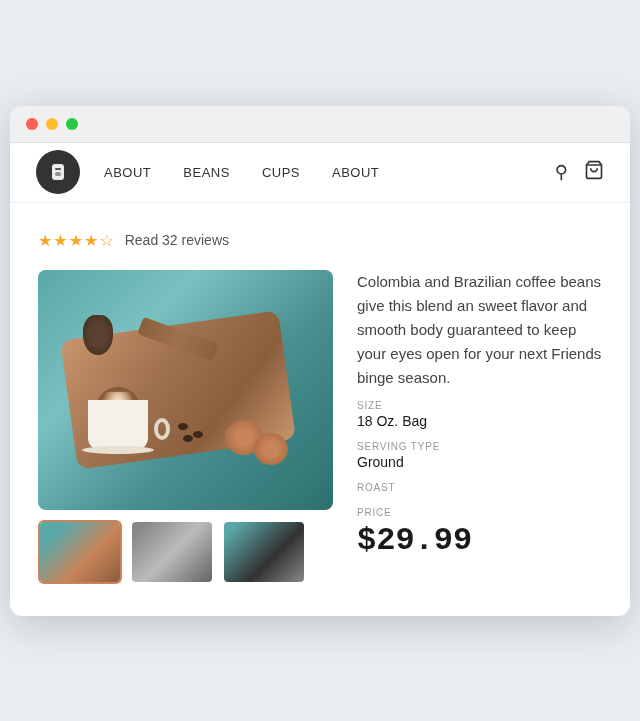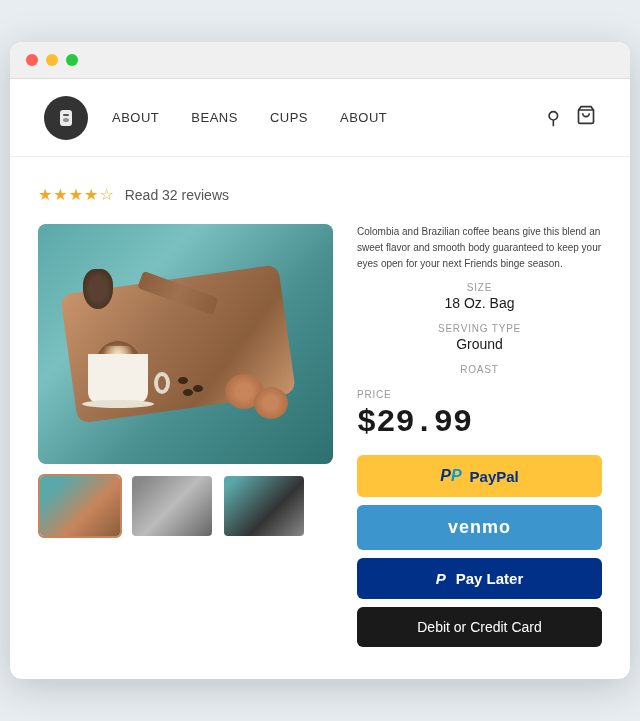--- a/index.html
+++ b/index.html
@@ -27,23 +27,23 @@
       border-bottom: 1px solid #ddd;
     }
     .dot { width: 12px; height: 12px; border-radius: 50%; }
     .dot-red { background: #ff5f57; }
     .dot-yellow { background: #ffbd2e; }
     .dot-green { background: #28c840; }
 
     .navbar {
       display: flex;
       align-items: center;
-      padding: 0 34px;
+      padding: 0 26px;
       border-bottom: 1px solid #eee;
-      height: 78px;
+      height: 60px;
       gap: 0;
     }
     .logo {
       width: 44px;
       height: 44px;
       border-radius: 50%;
       background: #333;
       display: flex;
       align-items: center;
       justify-content: center;
@@ -245,26 +245,26 @@
     .thumb-inner {
       width: 100%;
       height: 100%;
     }
     .thumb1 .thumb-inner { background: linear-gradient(135deg, #5ba8a8 20%, #c8845a 60%, #8b5e3c 100%); }
     .thumb2 .thumb-inner { background: linear-gradient(135deg, #888 10%, #bbb 50%, #666 100%); }
     .thumb3 .thumb-inner { background: linear-gradient(135deg, #5ba8a8 10%, #333 60%, #888 100%); }
 
     .right-col { flex: 1; }
     .description {
-      font-size: 10px;
+      font-size: 15px;
       color: #444;
       line-height: 1.6;
       margin-bottom: 10px;
     }
-    .spec-block { margin-bottom: 12px; text-align: center; }
+    .spec-block { margin-bottom: 12px; }
     .spec-label {
       font-size: 10px;
       color: #999;
       letter-spacing: 0.8px;
       text-transform: uppercase;
       margin-bottom: 2px;
     }
     .spec-value { font-size: 14px; color: #1a1a1a; font-weight: 500; }
 
     .price-section { margin: 14px 0 14px; }
@@ -386,37 +386,16 @@
 
         <div class="spec-block">
           <div class="spec-label">ROAST</div>
         </div>
 
         <div class="price-section">
           <div class="price-label">PRICE</div>
           <div class="price-value">$29.99</div>
         </div>
 
-        <div class="payment-buttons">
-          <button class="pay-btn paypal-btn">
-            <span>
-              <span style="color:#003087; font-style:italic; font-weight:900; font-size:16px;">P</span><span style="color:#009cde; font-style:italic; font-weight:900; font-size:16px;">P</span>
-            </span>
-            <span>PayPal</span>
-          </button>
-
-          <button class="pay-btn venmo-btn">
-            <span style="letter-spacing:1px;">venmo</span>
-          </button>
-
-          <button class="pay-btn paylater-btn">
-            <span style="font-style:italic; font-weight:900; margin-right:2px;">P</span>
-            <span>Pay Later</span>
-          </button>
-
-          <button class="pay-btn card-btn">
-            <span>Debit or Credit Card</span>
-          </button>
-        </div>
       </div>
     </div>
   </div>
 </div>
 
 </body></html>

